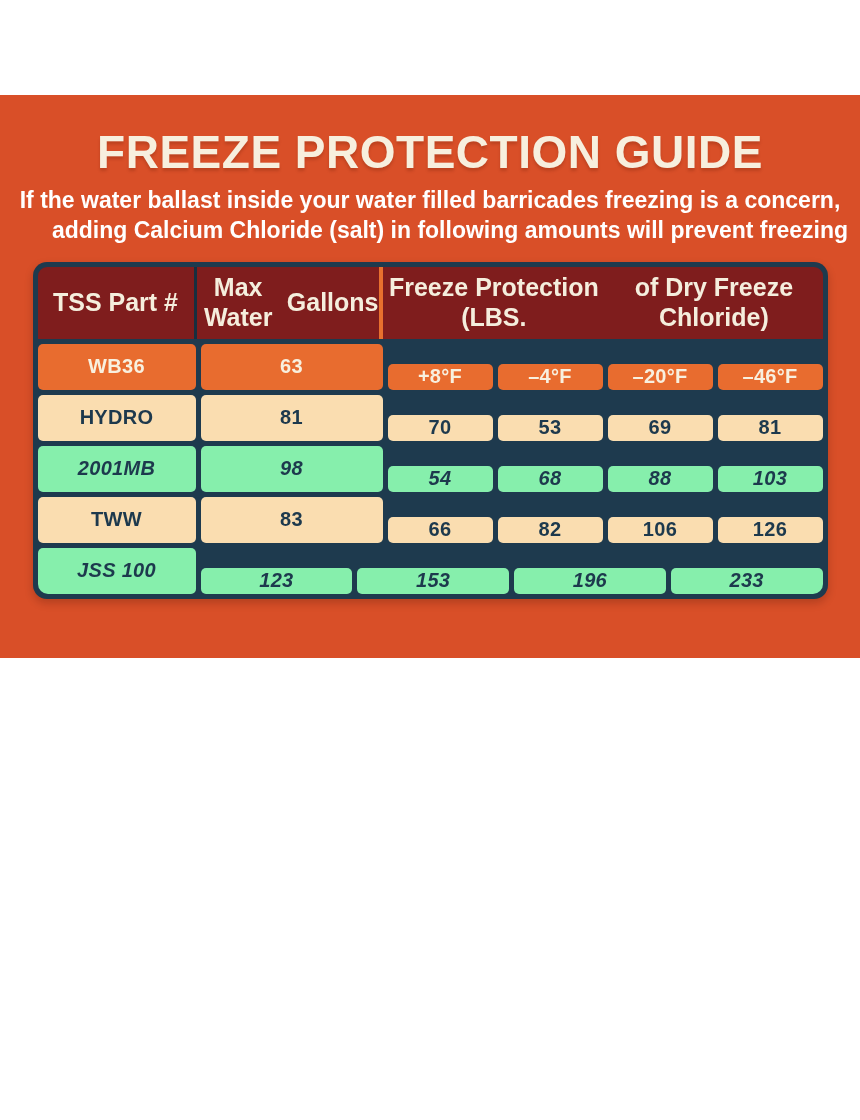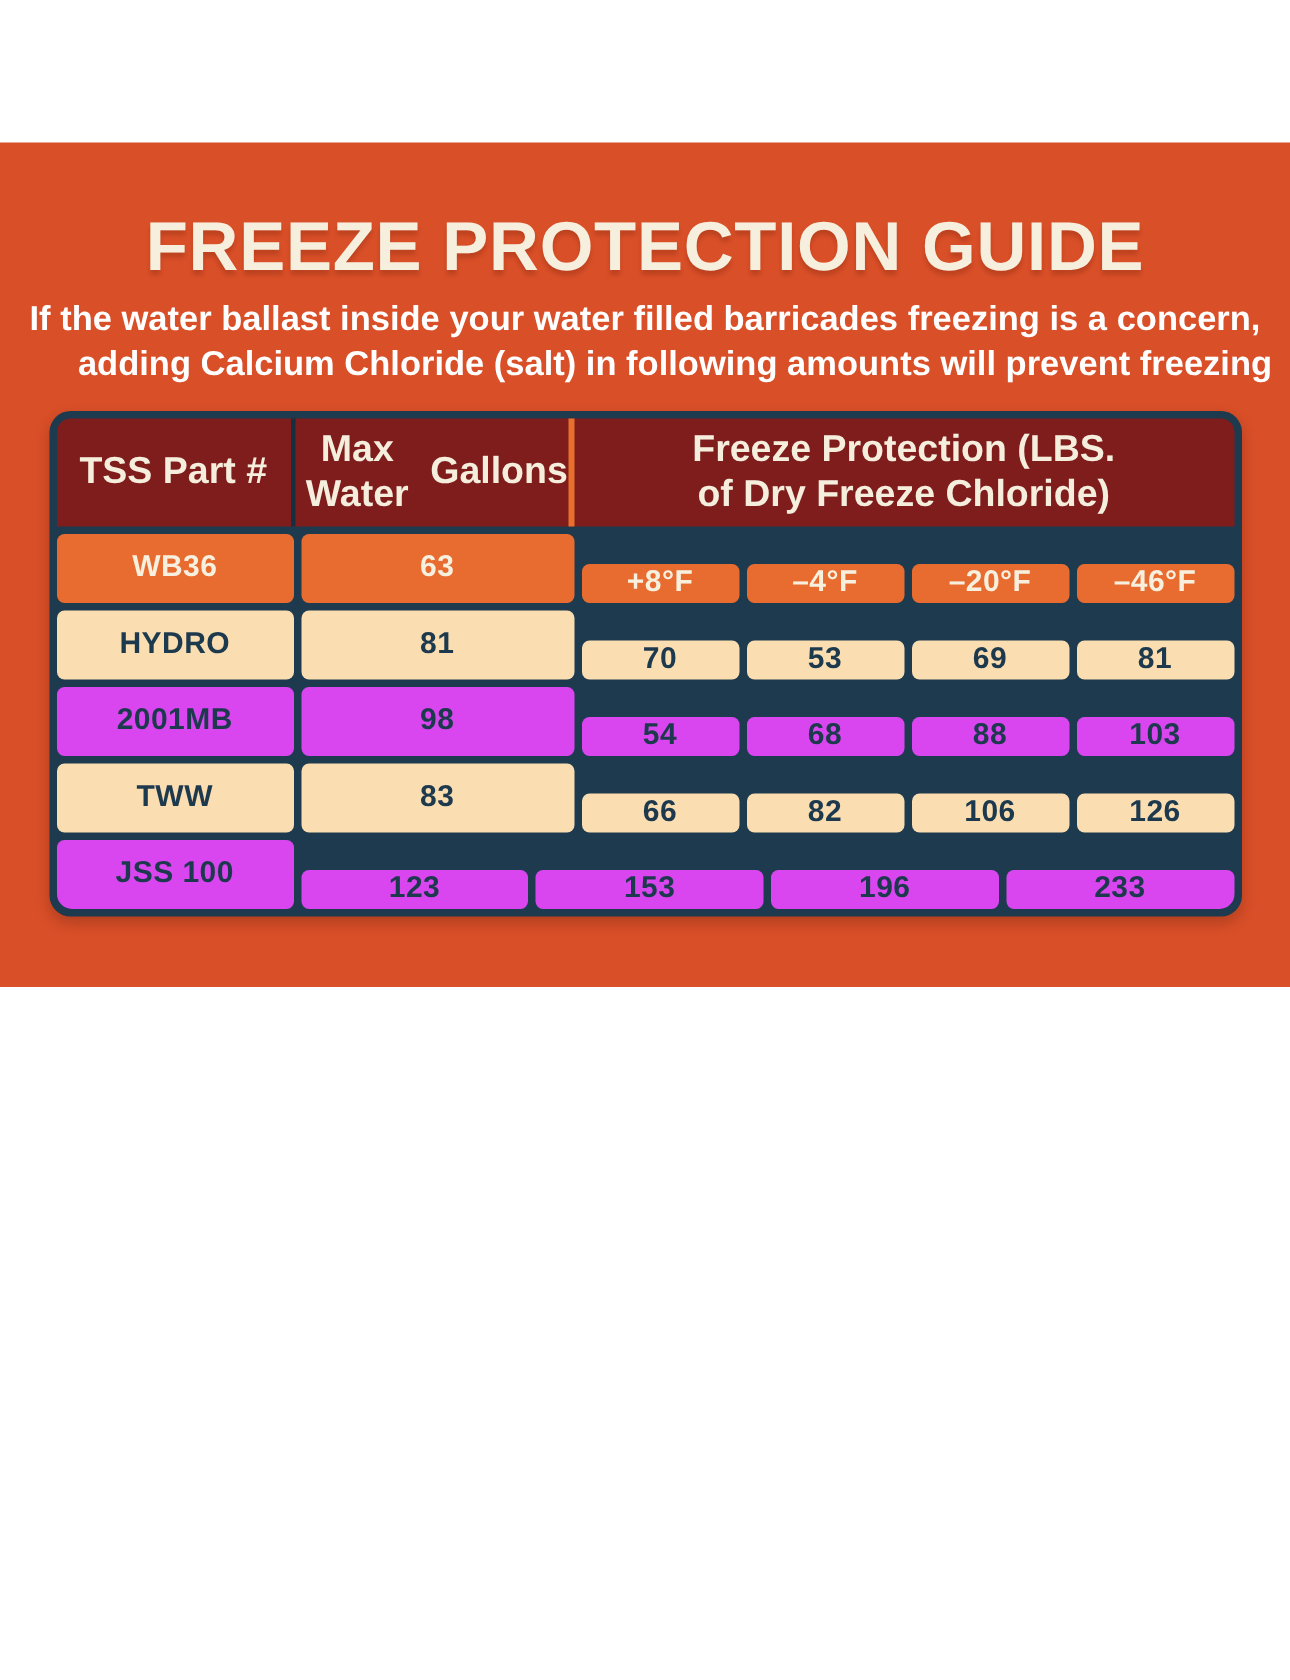--- a/index.html
+++ b/index.html
@@ -9,21 +9,21 @@
     -webkit-font-smoothing:antialiased;
   }
   .page{position:relative;width:860px;height:1120px;background:#ffffff;overflow:hidden;}
 
   .panel{
     position:absolute;left:0;top:95px;width:860px;height:563px;
     background:#D94F28;
   }
 
   .title{
-    margin:42px 0 7px;text-align:center;
+    margin:30px 0 7px;text-align:center;
     font-size:46px;font-weight:800;letter-spacing:.5px;
     color:#F7EFDE;
     text-shadow:0 3px 3px rgba(90,25,5,.22);
   }
   .sub{
     margin:0;text-align:center;
     font-size:23px;font-weight:600;line-height:1.3;
     color:#ffffff;
   }
   .sub2{transform:translateX(20px);}
@@ -37,35 +37,35 @@
   .theader{
     display:flex;align-items:stretch;height:72px;
     background:#7f1d1d;border-radius:9px 9px 0 0;
   }
   .hcell{
     display:flex;align-items:center;justify-content:center;
     color:#F5EEDD;font-weight:700;font-size:25px;line-height:1.18;text-align:center;
   }
   .hc1{width:156px;}
   .hc2{width:182px;}
-  .hc3{flex:1;flex-direction:column;}
+  .hc3{flex:1;flex-direction:row;}
   .vdiv-dark{width:3px;background:#162F40;}
   .vdiv-orange{width:4px;background:#E8702E;}
 
   .trow{display:flex;gap:5px;height:46px;}
   .cell{
     display:flex;align-items:center;justify-content:center;
     border-radius:5px;font-weight:700;font-size:20px;letter-spacing:.3px;
   }
   .cell.c1{width:158px;}
   .cell.c2{width:182px;}
   .cell.ct{flex:1;margin-top:20px;}
   .trow.accent .cell{background:#E86C2F;color:#F8F0DF;}
   .trow.light  .cell{background:#FADDB0;color:#1D394D;}
-  .trow.medium .cell{background:#d946ef;color:#1D394D;}
+  .trow.medium .cell{background:#86efac;color:#1D394D;font-style:italic;}
   .trow:last-child .cell:first-child{border-bottom-left-radius:10px;}
   .trow:last-child .cell:last-child{border-bottom-right-radius:10px;}
 </style>
 </head>
 <body>
 
 <div class="page">
   <div class="panel">
 
     <h1 class="title">FREEZE PROTECTION GUIDE</h1>

